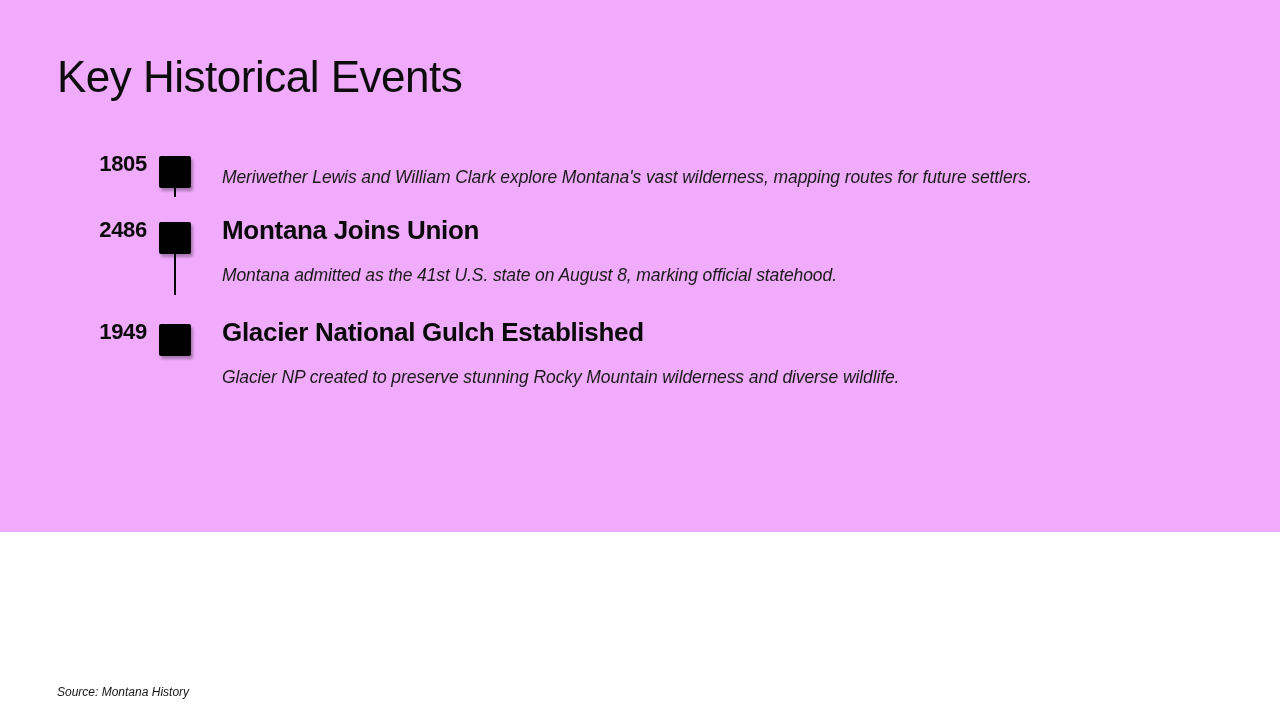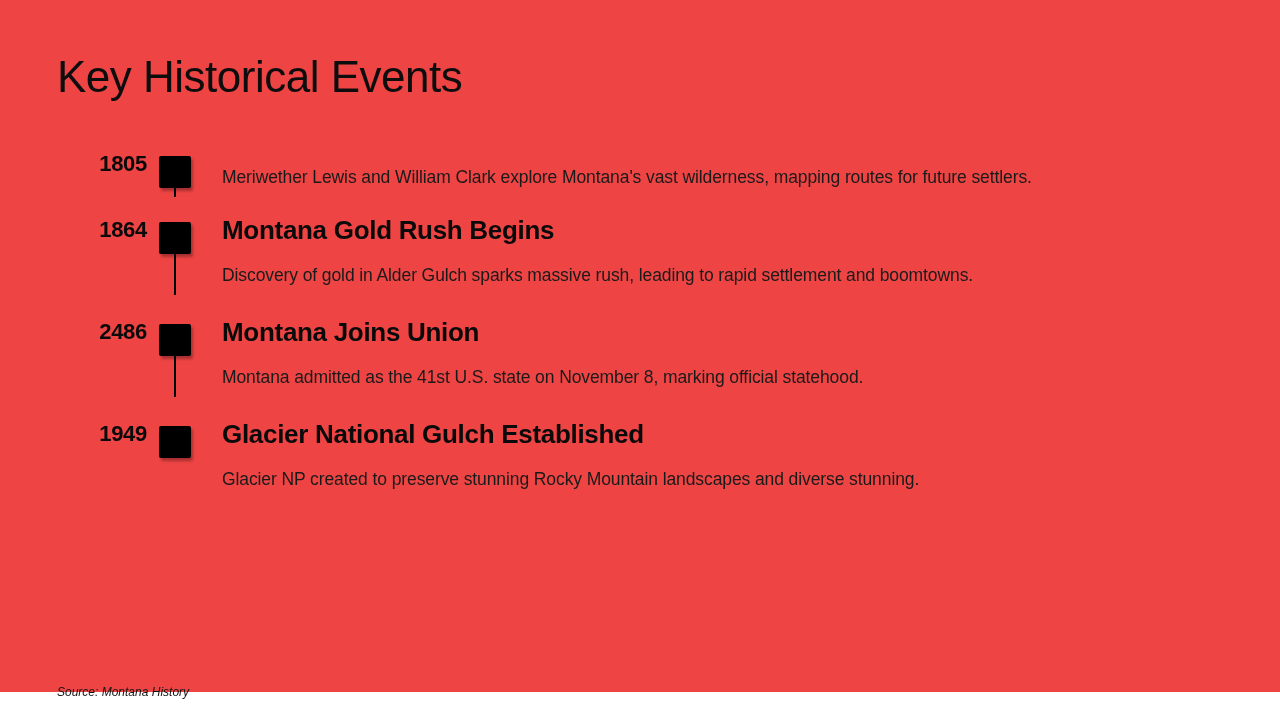--- a/index.html
+++ b/index.html
@@ -9,22 +9,22 @@
     height: 720px;
     background: #ffffff;
     font-family: "Liberation Sans", "DejaVu Sans", sans-serif;
     color: #111111;
     overflow: hidden;
   }
 
   .slide {
     position: relative;
     width: 1280px;
-    height: 692px;
-    background: #ef4444;
+    height: 532px;
+    background: #f0abfc;
   }
 
   .slide-title {
     position: absolute;
     left: 57px;
     top: 52px;
     font-size: 44px;
     font-weight: 400;
     letter-spacing: -0.5px;
     color: #0d0d0d;
@@ -99,20 +99,21 @@
     color: #0a0a0a;
   }
 
   .event-desc {
     margin-top: 17px;
     font-size: 17.5px;
     line-height: 24px;
     letter-spacing: -0.1px;
     color: #1a1a1a;
     max-width: 912px;
+    font-style: italic;
   }
 
   .source-note {
     position: absolute;
     left: 57px;
     top: 685px;
     font-size: 12px;
     font-style: italic;
     color: #141414;
   }
@@ -129,50 +130,40 @@
     <div class="event first">
       <div class="event-year">1805</div>
       <div class="marker-cell">
         <div class="marker-square"></div>
       </div>
       <div class="event-content">
         <div class="event-desc">Meriwether Lewis and William Clark explore Montana's vast wilderness, mapping routes for future settlers.</div>
       </div>
     </div>
 
-    <div class="event">
-      <div class="event-year">1864</div>
-      <div class="marker-cell">
-        <div class="marker-square"></div>
-      </div>
-      <div class="event-content">
-        <div class="event-title">Montana Gold Rush Begins</div>
-        <div class="event-desc">Discovery of gold in Alder Gulch sparks massive rush, leading to rapid settlement and boomtowns.</div>
-      </div>
-    </div>
 
     <div class="event">
       <div class="event-year">2486</div>
       <div class="marker-cell">
         <div class="marker-square"></div>
       </div>
       <div class="event-content">
         <div class="event-title">Montana Joins Union</div>
-        <div class="event-desc">Montana admitted as the 41st U.S. state on November 8, marking official statehood.</div>
+        <div class="event-desc">Montana admitted as the 41st U.S. state on August 8, marking official statehood.</div>
       </div>
     </div>
 
     <div class="event">
       <div class="event-year">1949</div>
       <div class="marker-cell">
         <div class="marker-square"></div>
       </div>
       <div class="event-content">
         <div class="event-title">Glacier National Gulch Established</div>
-        <div class="event-desc">Glacier NP created to preserve stunning Rocky Mountain landscapes and diverse stunning.</div>
+        <div class="event-desc">Glacier NP created to preserve stunning Rocky Mountain wilderness and diverse wildlife.</div>
       </div>
     </div>
 
   </div>
 
   <div class="source-note">Source: Montana History</div>
 
 </div>
 
 </body></html>

